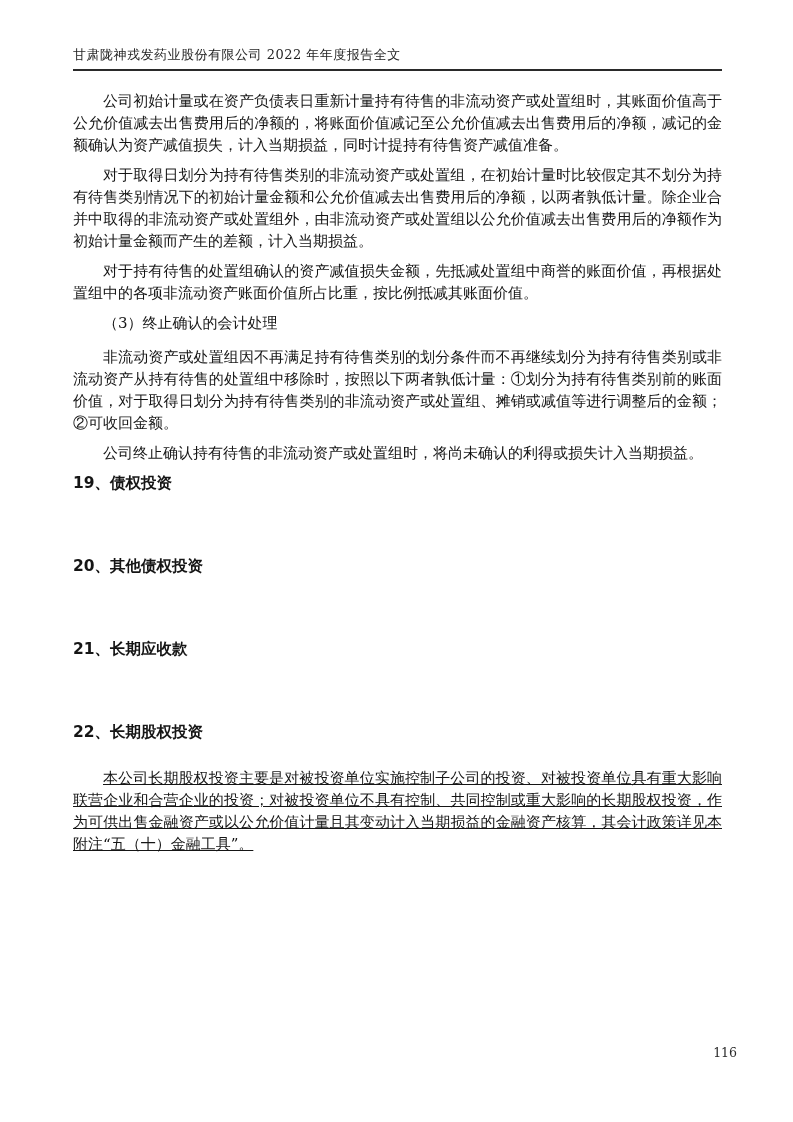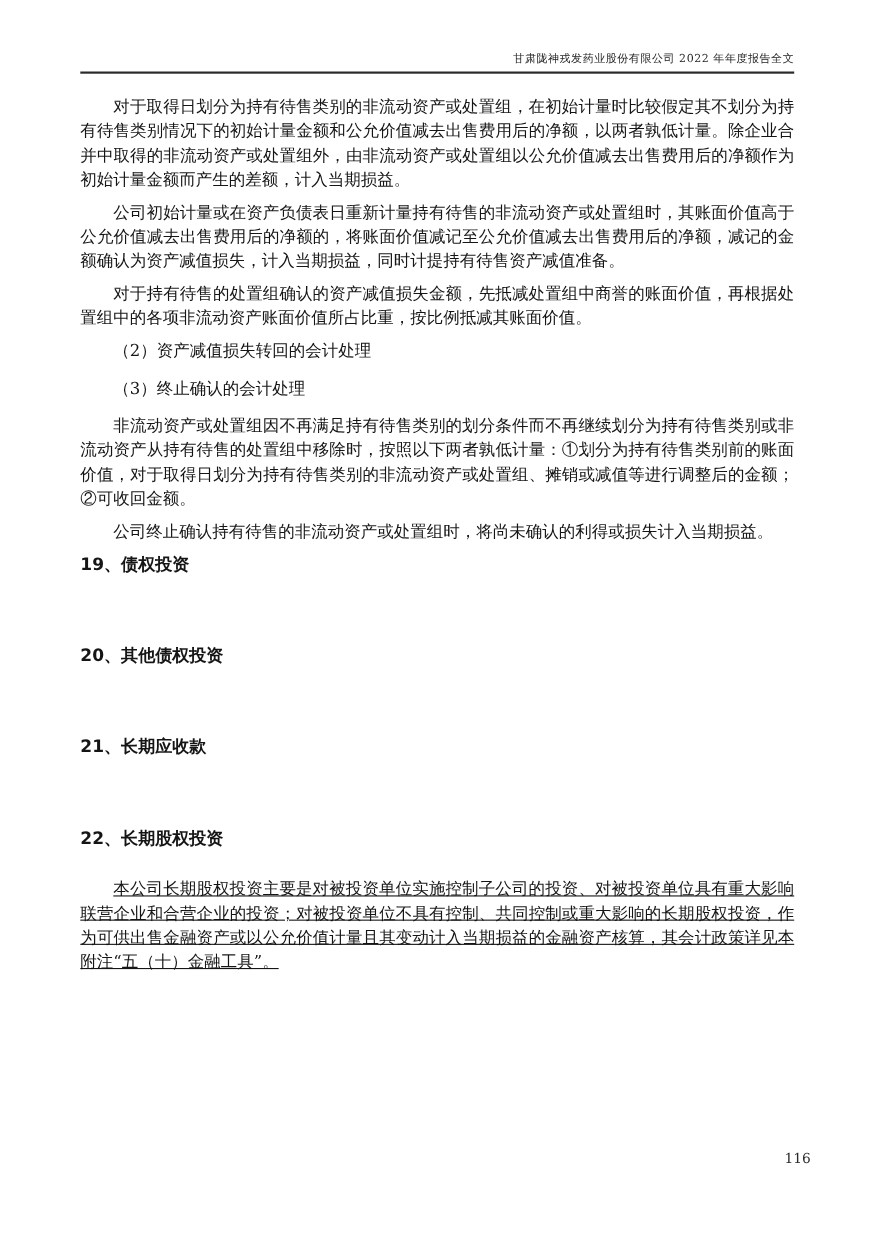--- a/index.html
+++ b/index.html
@@ -13,22 +13,22 @@
     width: 793px;
     height: 1122px;
     margin: 0 auto;
     background: #ffffff;
     overflow: hidden;
   }
   .header {
     margin: 0 71px 0 73px;
     padding-top: 46px;
     padding-bottom: 5px;
-    text-align: right;
-    font-size: 10px;
+    text-align: left;
+    font-size: 13px;
     letter-spacing: 0.5px;
     color: #1f1f1f;
     border-bottom: 2px solid #2a2a2a;
   }
   .content {
     margin: 19px 71px 0 73px;
     font-size: 15px;
     line-height: 22px;
     color: #151515;
   }
@@ -59,24 +59,23 @@
   }
 </style>
 </head>
 <body>
 
 <div class="page">
 
   <div class="header">甘肃陇神戎发药业股份有限公司 2022 年年度报告全文</div>
 
   <div class="content">
+    <p class="para">公司初始计量或在资产负债表日重新计量持有待售的非流动资产或处置组时，其账面价值高于公允价值减去出售费用后的净额的，将账面价值减记至公允价值减去出售费用后的净额，减记的金额确认为资产减值损失，计入当期损益，同时计提持有待售资产减值准备。</p>
     <p class="para">对于取得日划分为持有待售类别的非流动资产或处置组，在初始计量时比较假定其不划分为持有待售类别情况下的初始计量金额和公允价值减去出售费用后的净额，以两者孰低计量。除企业合并中取得的非流动资产或处置组外，由非流动资产或处置组以公允价值减去出售费用后的净额作为初始计量金额而产生的差额，计入当期损益。</p>
-    <p class="para">公司初始计量或在资产负债表日重新计量持有待售的非流动资产或处置组时，其账面价值高于公允价值减去出售费用后的净额的，将账面价值减记至公允价值减去出售费用后的净额，减记的金额确认为资产减值损失，计入当期损益，同时计提持有待售资产减值准备。</p>
     <p class="para">对于持有待售的处置组确认的资产减值损失金额，先抵减处置组中商誉的账面价值，再根据处置组中的各项非流动资产账面价值所占比重，按比例抵减其账面价值。</p>
-    <p class="sub">（2）资产减值损失转回的会计处理</p>
     <p class="sub">（3）终止确认的会计处理</p>
     <p class="para">非流动资产或处置组因不再满足持有待售类别的划分条件而不再继续划分为持有待售类别或非流动资产从持有待售的处置组中移除时，按照以下两者孰低计量：①划分为持有待售类别前的账面价值，对于取得日划分为持有待售类别的非流动资产或处置组、摊销或减值等进行调整后的金额；②可收回金额。</p>
     <p class="para">公司终止确认持有待售的非流动资产或处置组时，将尚未确认的利得或损失计入当期损益。</p>
     <h3 class="h-num">19、债权投资</h3>
     <h3 class="h-num gap-large">20、其他债权投资</h3>
     <h3 class="h-num gap-large">21、长期应收款</h3>
     <h3 class="h-num gap-large">22、长期股权投资</h3>
     <p class="para after-heading">本公司长期股权投资主要是对被投资单位实施控制子公司的投资、对被投资单位具有重大影响联营企业和合营企业的投资；对被投资单位不具有控制、共同控制或重大影响的长期股权投资，作为可供出售金融资产或以公允价值计量且其变动计入当期损益的金融资产核算，其会计政策详见本附注“五（十）金融工具”。</p>
   </div>
 

